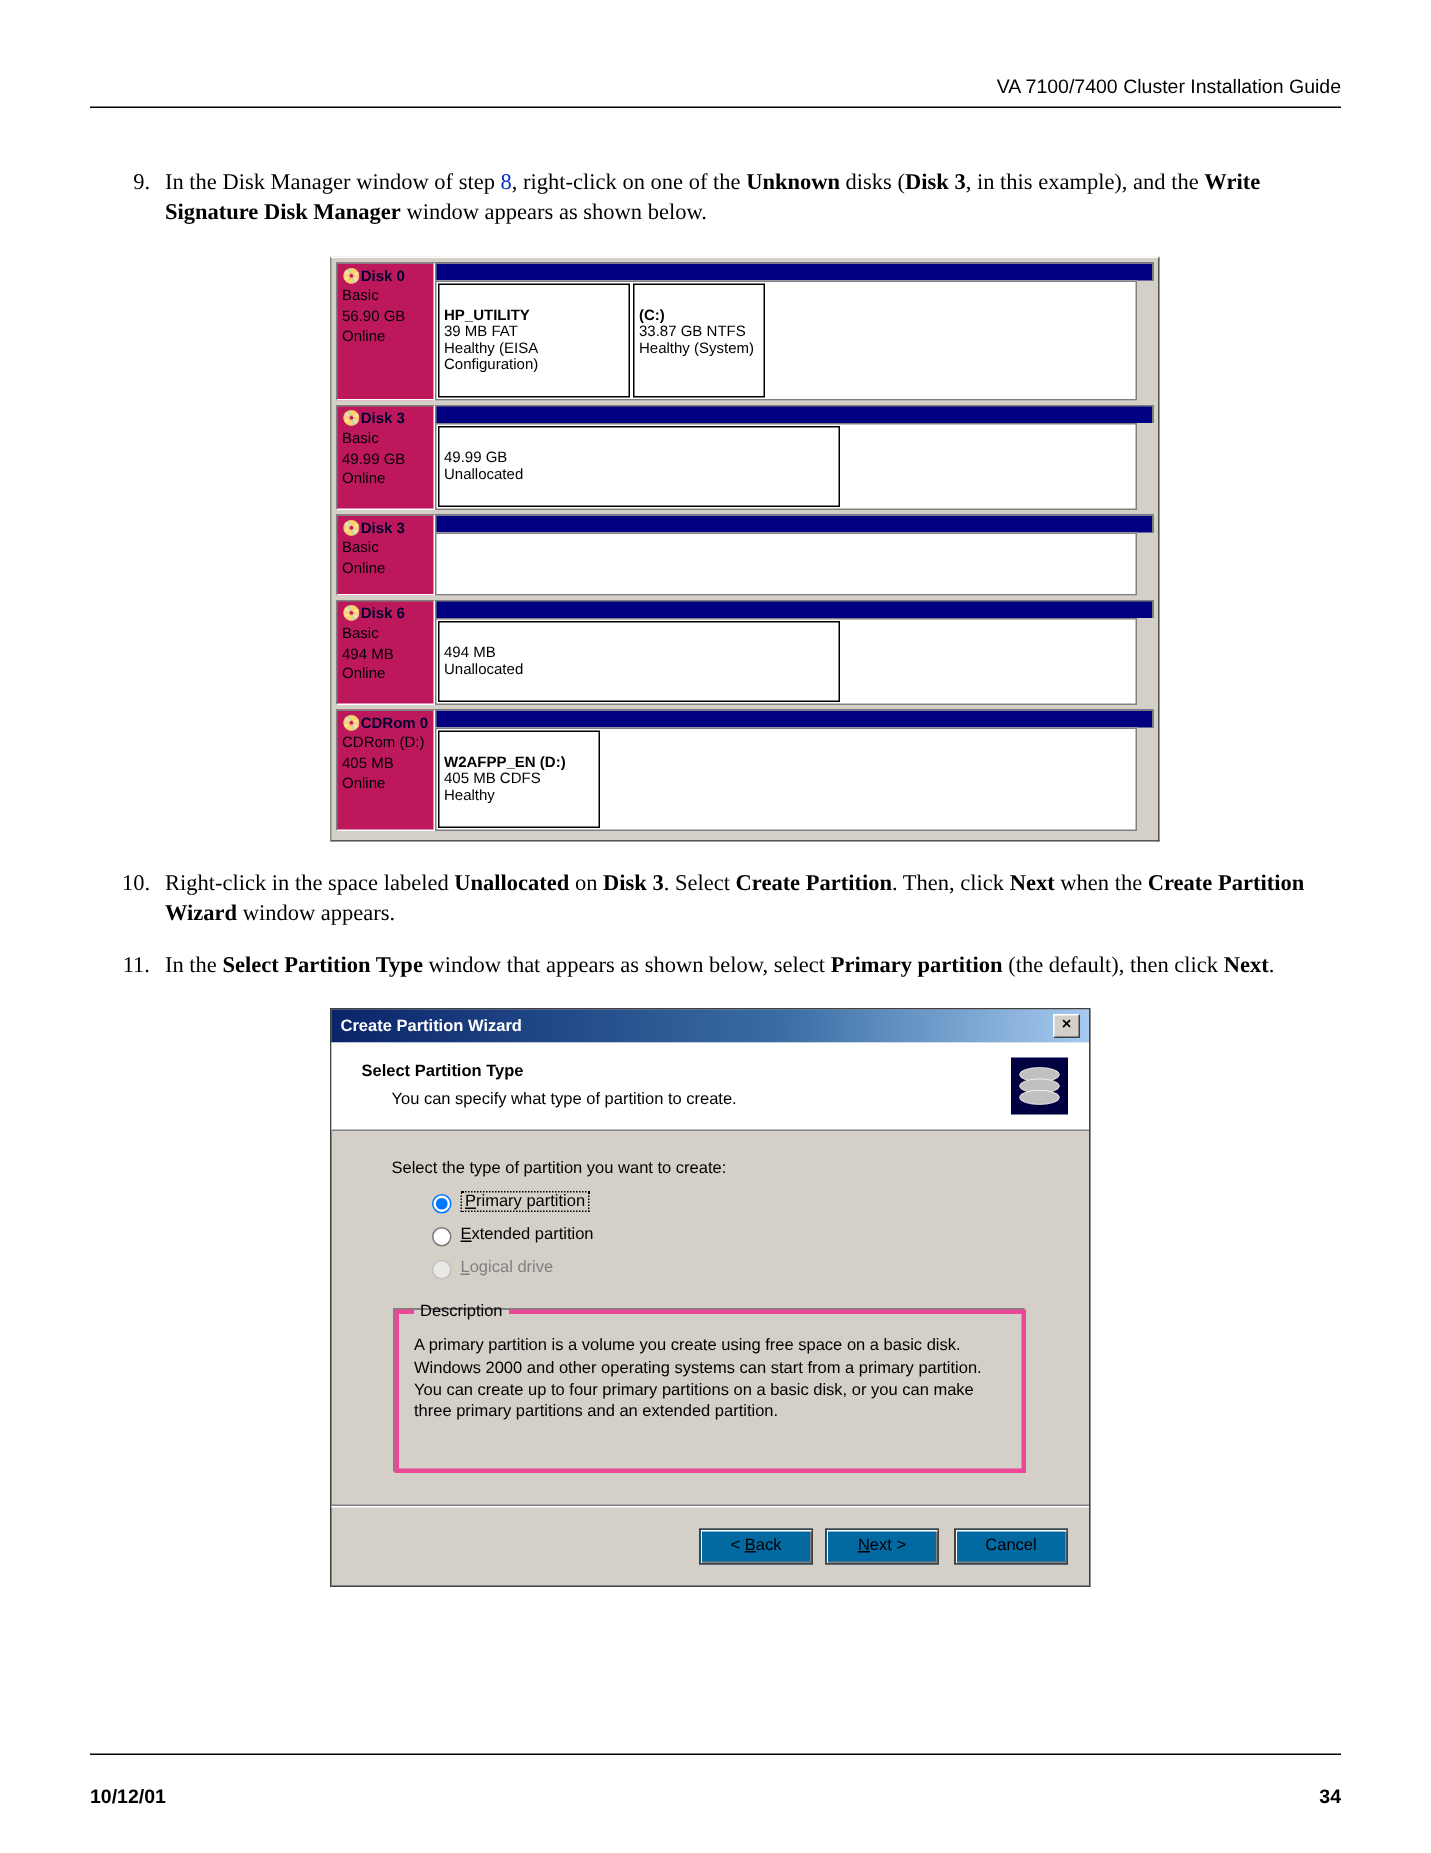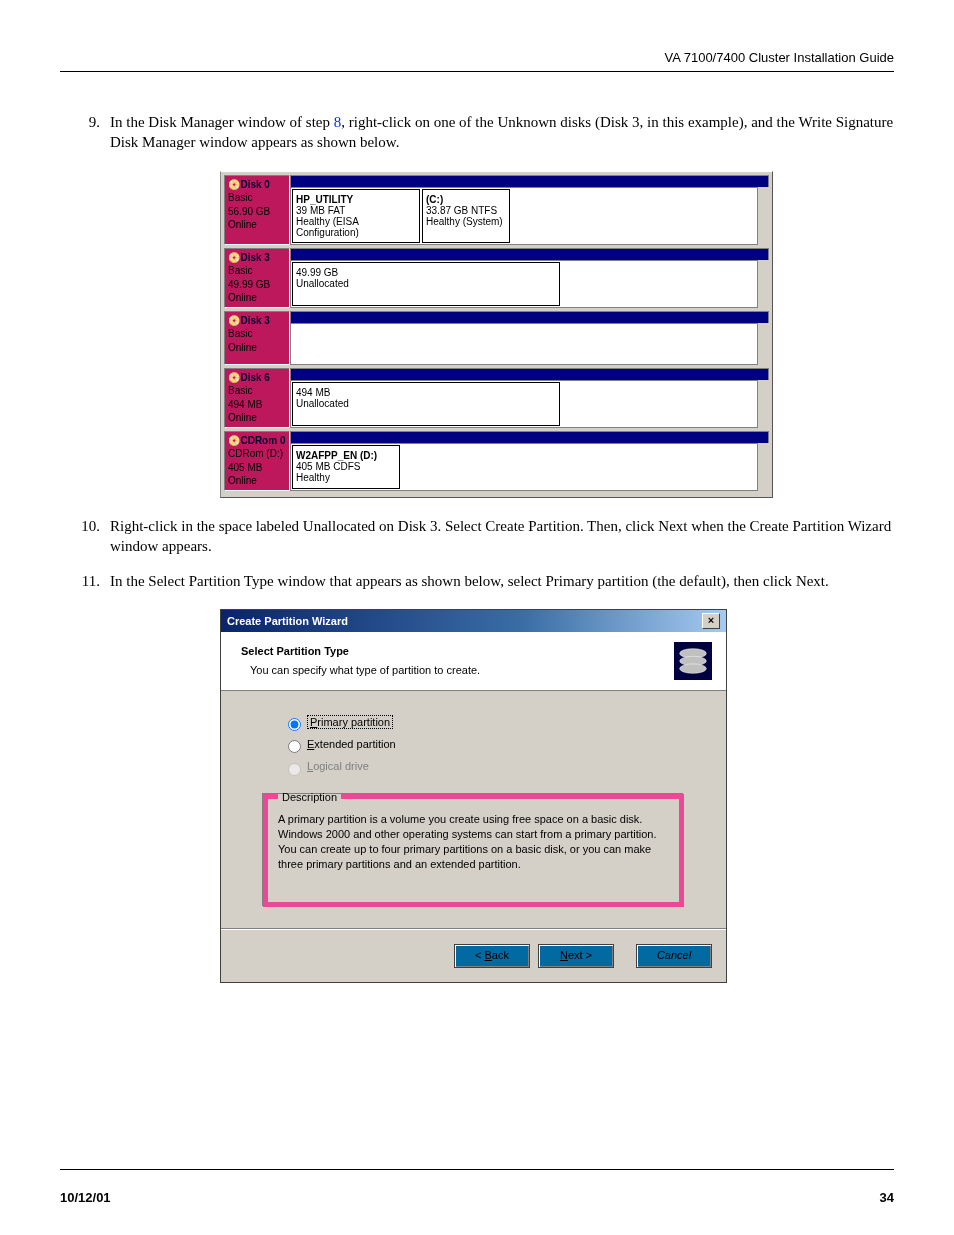--- a/index.html
+++ b/index.html
@@ -39,21 +39,21 @@
     margin-bottom: 15px;
     line-height: 1.35;
   }
   ol.steps > li .num {
     position: absolute;
     left: 16px;
     top: 0;
     text-align: right;
     width: 24px;
   }
-  .bold { font-weight: normal; }
+  .bold { font-weight: bold; }
   .reflink { color: #0033cc; }
   .figure {
     margin: 18px 0 18px 110px;
   }
   
   .dm {
     width: 545px;
     font-family: Tahoma, Arial, sans-serif;
     font-size: 10px;
     color: #000;
@@ -96,21 +96,21 @@
   }
   .dm-body {
     flex: 1;
     display: flex;
     background: #fff;
     border: 1px solid #808080;
   }
   .dm-vol {
     border: 1px solid #000;
     margin: 1px;
-    padding: 4px 3px;
+    padding: 15px 3px;
     line-height: 1.1;
   }
   .dm-vol .vt { font-weight: bold; }
   
   .wiz {
     width: 505px;
     font-family: Tahoma, Arial, sans-serif;
     font-size: 11px;
     color: #000;
     background: #d4d0c8;
@@ -140,39 +140,39 @@
   }
   .wiz-head {
     background: #fff;
     padding: 10px 14px 10px 20px;
     display: flex;
     justify-content: space-between;
     align-items: center;
     border-bottom: 1px solid #808080;
   }
   .wiz-head .ht { font-weight: bold; }
-  .wiz-head .hs { margin-left: 9px; margin-top:4px; }
+  .wiz-head .hs { margin-left: 20px; margin-top:4px; }
   .wiz-icon {
     width: 38px; height: 38px;
     background: #000040;
   }
   .wiz-icon svg { width: 100%; height: 100%; }
   .wiz-body {
     padding: 18px 40px 22px 40px;
   }
   .wiz-radio {
     margin: 6px 0 6px 22px;
   }
   .wiz-radio input { vertical-align: middle; margin-right: 6px; }
   .wiz-radio .disabled { color: #808080; }
   .wiz-radio .focused { padding: 0px 2px; border: 1px dotted #000; }
   .underline-letter { text-decoration: underline; }
   .wiz fieldset {
     margin-top: 14px;
-    border: 5px solid #ec4899;
+    border: 3px solid #ec4899;
     box-shadow: -1px -1px 0 #808080;
     padding: 8px 10px 30px 10px;
   }
   .wiz fieldset legend { padding: 0 4px; }
   .wiz-btnrow {
     border-top: 1px solid #fff;
     box-shadow: 0 -1px 0 #808080;
     padding: 14px 14px;
     display: flex;
     justify-content: flex-end;
@@ -182,21 +182,21 @@
     min-width: 74px;
     height: 22px;
     background: #0369a1;
     border: 1px solid #404040;
     box-shadow: inset 1px 1px 0 #fff, inset -1px -1px 0 #808080;
     font-family: Tahoma, Arial, sans-serif;
     font-size: 11px;
     text-align: center;
     line-height: 20px;
   }
-  .wiz-btn.gap { margin-left: 14px; font-style: italic; }
+  .wiz-btn.gap { margin-left: 2px; }
   .footer {
     position: absolute;
     left: 60px; right: 60px; bottom: 30px;
     border-top: 1.5px solid #000;
     padding-top: 20px;
     font-family: Arial, Helvetica, sans-serif;
     font-weight: bold;
     font-size: 13px;
     display: flex;
     justify-content: space-between;
@@ -332,20 +332,21 @@
                 <svg viewBox="0 0 40 40">
                     <g fill="#c0c0c0" stroke="#fff" stroke-width="0.5">
                   <ellipse cx="20" cy="12" rx="14" ry="5"></ellipse>
                       <ellipse cx="20" cy="20" rx="14" ry="5"></ellipse>
                       <ellipse cx="20" cy="28" rx="14" ry="5"></ellipse>
                 </g>
                   </svg>
               </div>
             </div>
             <div class="wiz-body">
+              <div>Select the type of partition you want to create:</div>
               <div class="wiz-radio">
                 <input type="radio" checked="" style=""><span class="focused"><span class="underline-letter">P</span><span>rimary partition</span></span>
               </div>
               <div class="wiz-radio">
                 <input type="radio" style=""><span class="underline-letter">E</span><span>xtended partition</span>
               </div>
               <div class="wiz-radio">
                 <input type="radio" disabled="" style=""><span class="disabled"><span class="underline-letter">L</span><span>ogical drive</span></span>
               </div>
               <fieldset>

